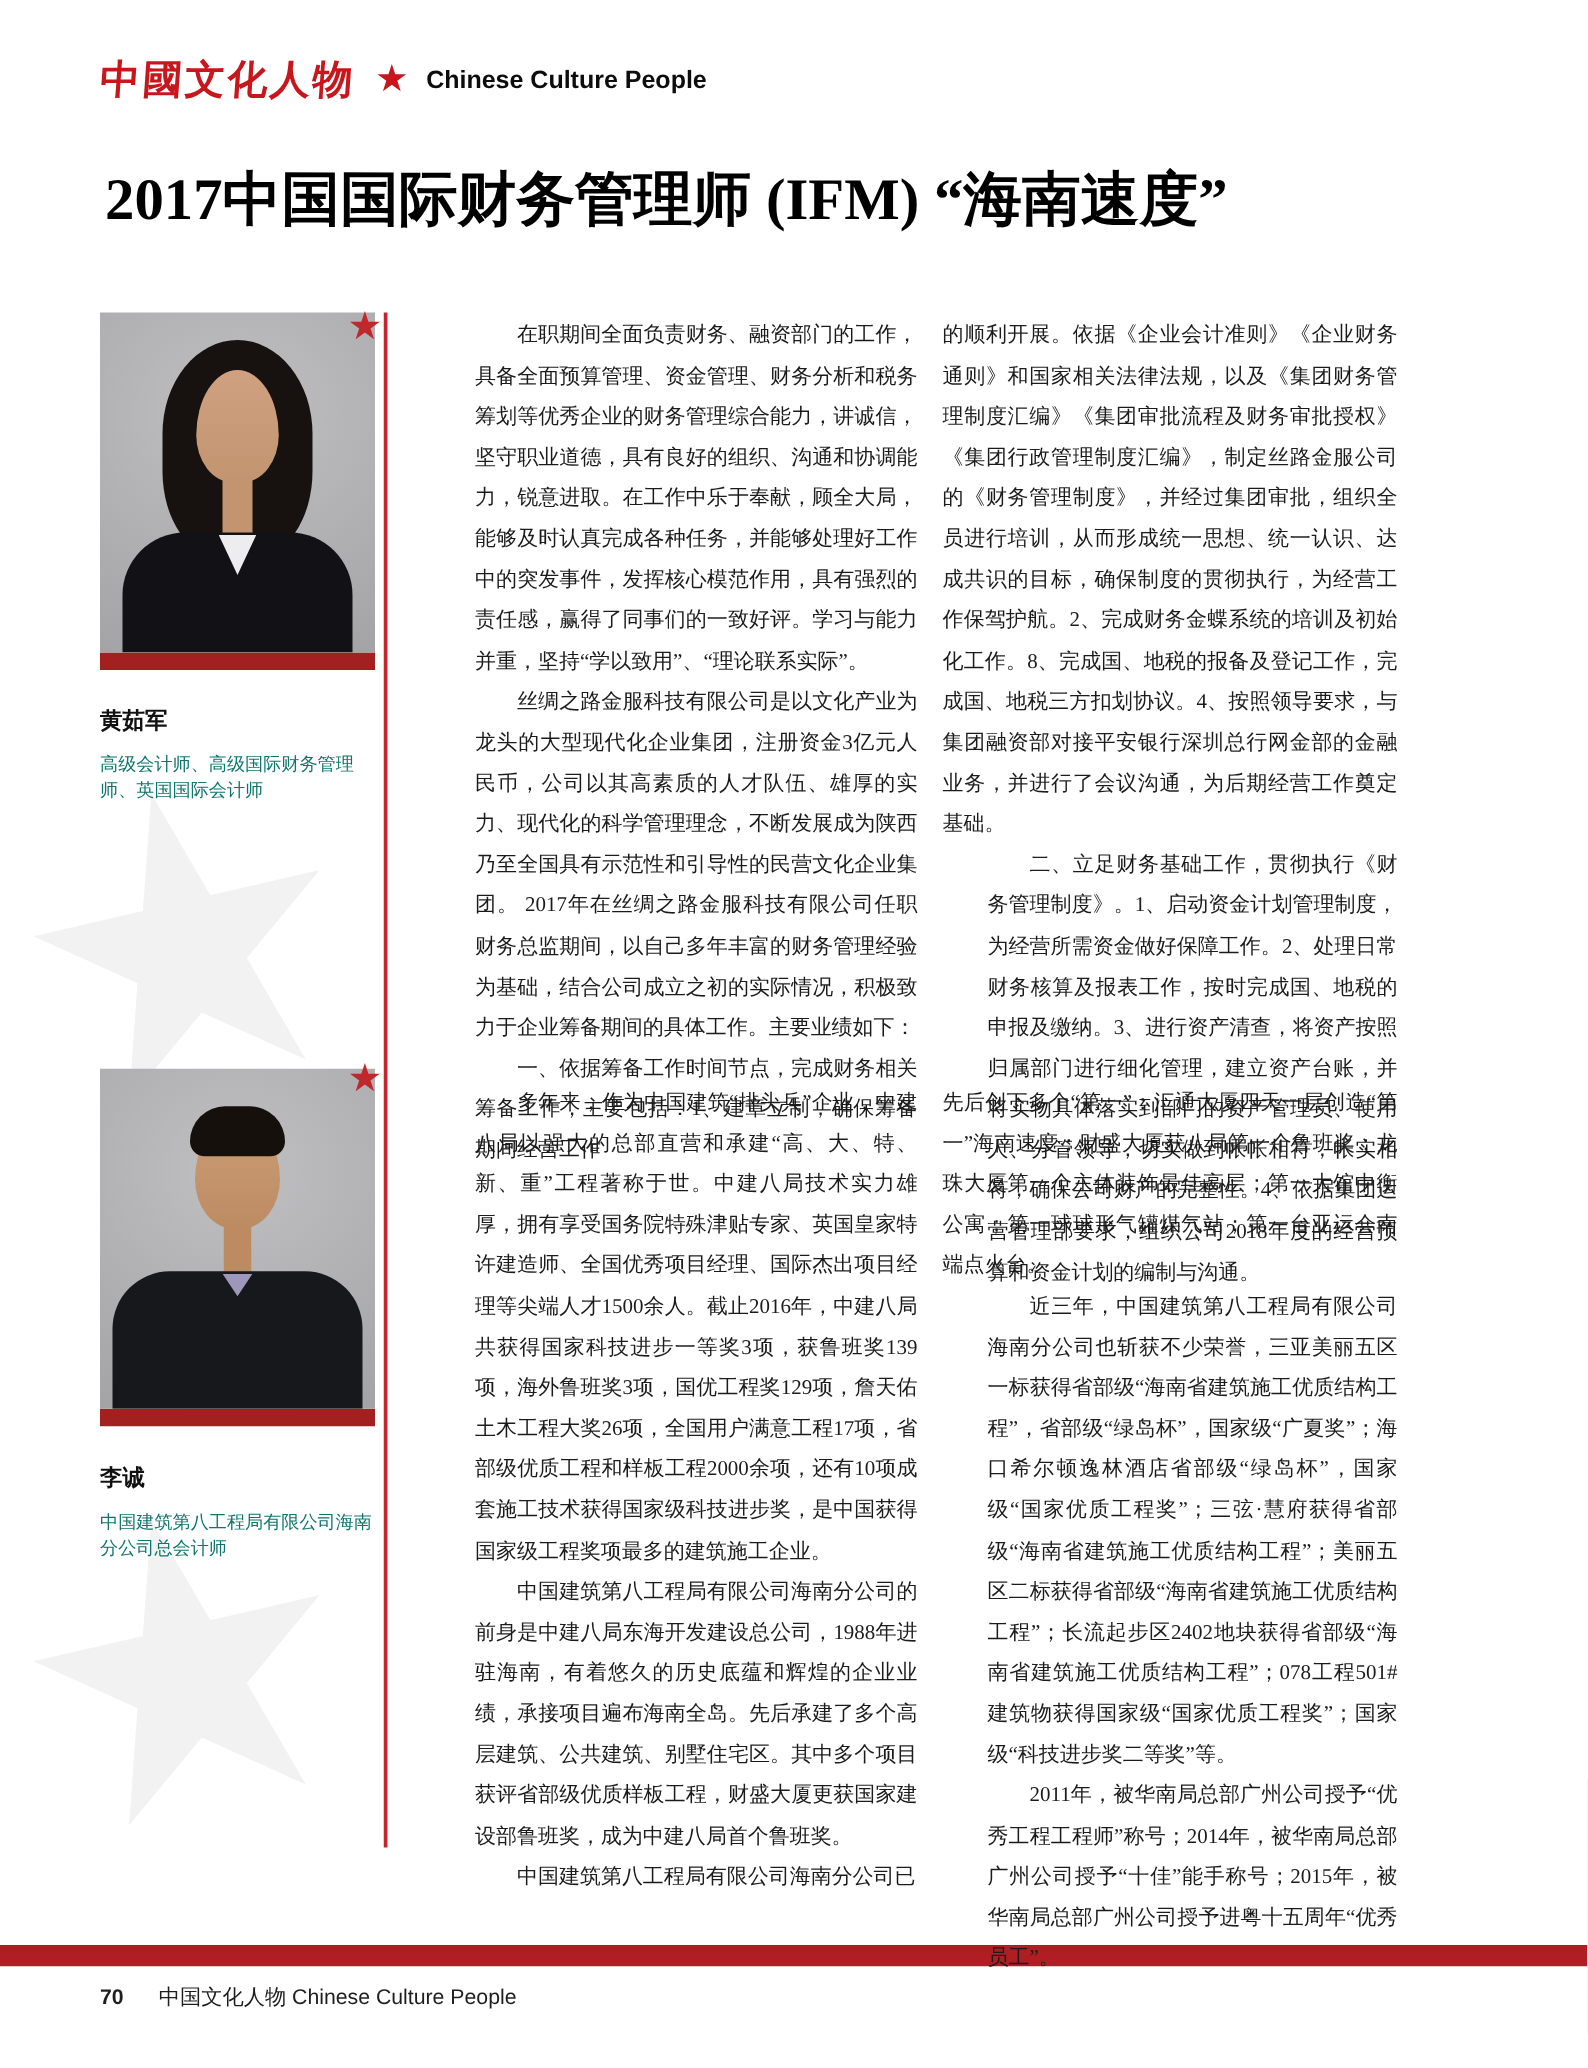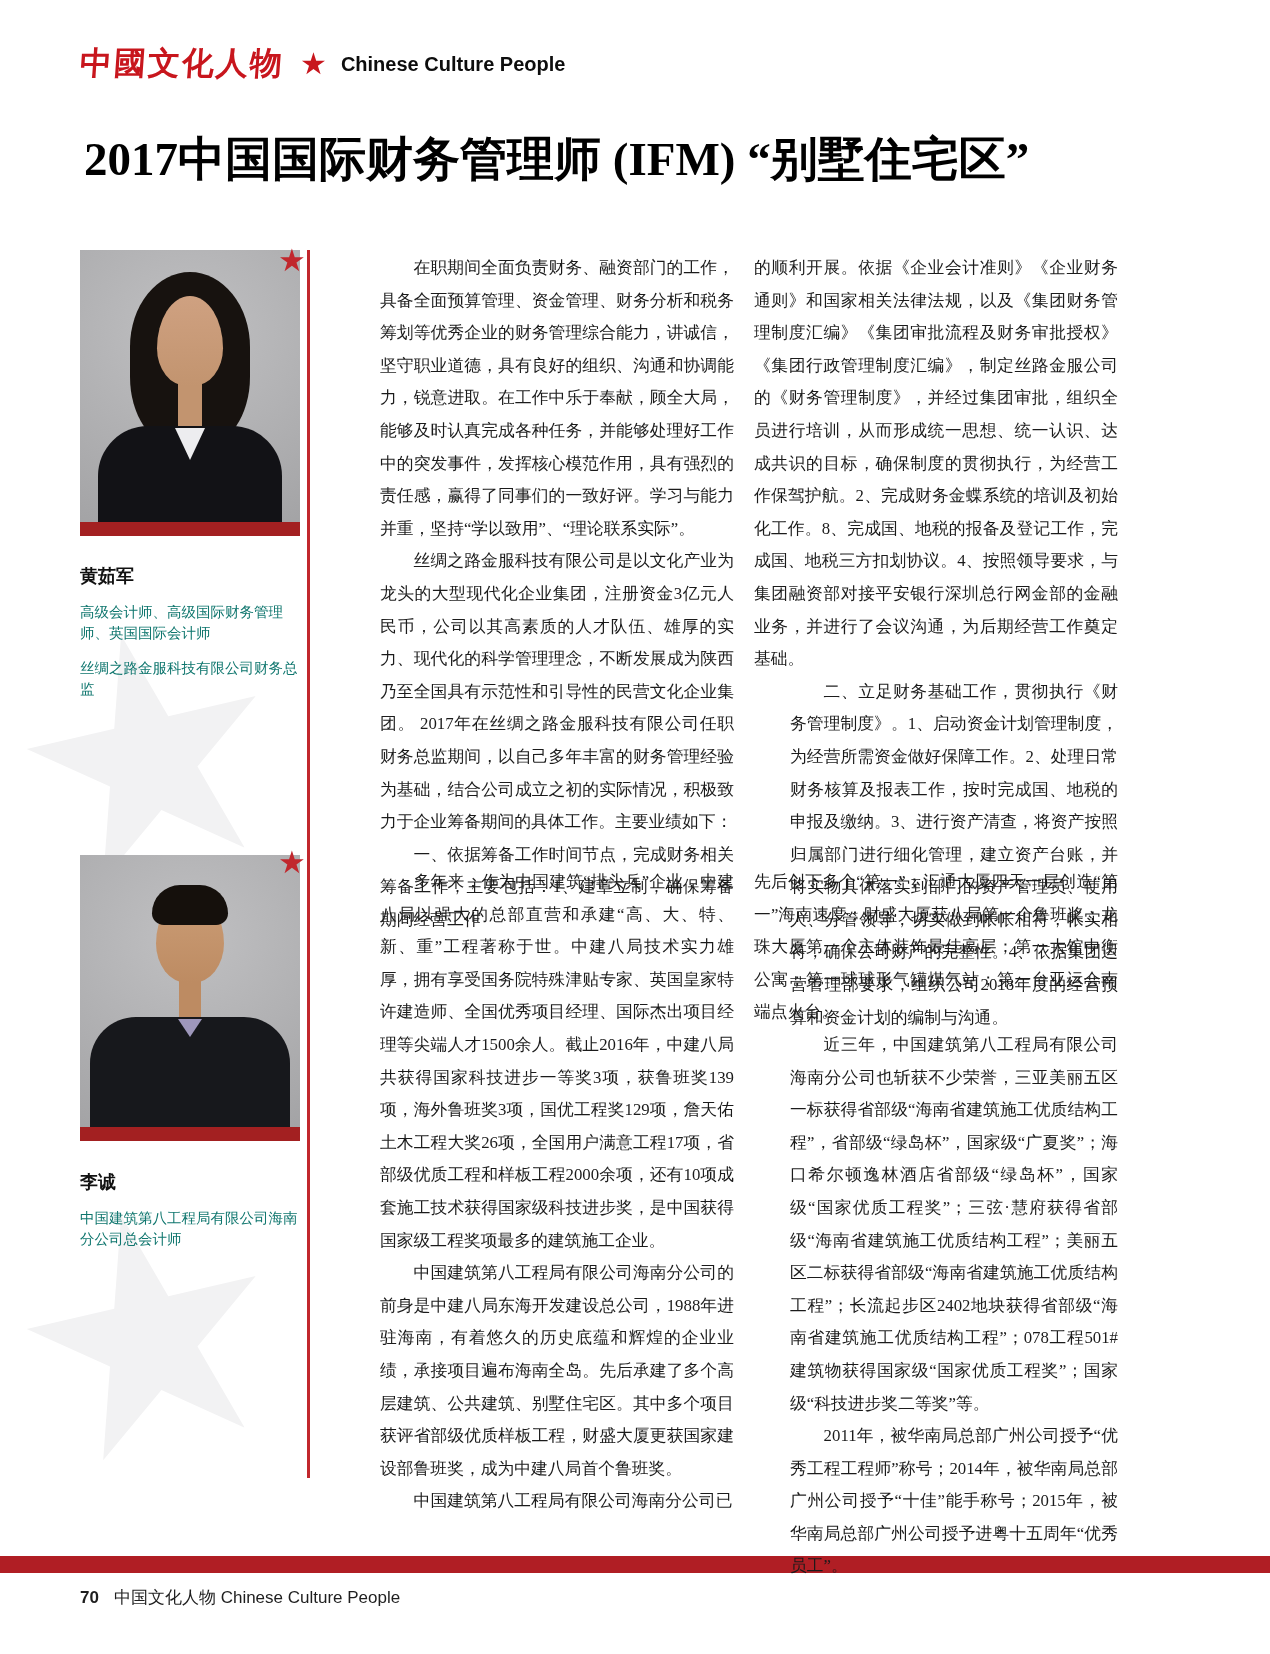--- a/index.html
+++ b/index.html
@@ -66,38 +66,38 @@
   }
   .col p { margin:0; }
   .col p.ind { text-indent:2em;margin-left:36px; }
   .s1c1 { left:344px; top:252px; width:390px; }
   .s1c2 { left:754px; top:252px; width:364px; }
   .s2c1 { left:344px; top:866px; width:390px; }
   .s2c2 { left:754px; top:866px; width:364px; }
   
   .footer-bar { position:absolute; left:0; top:1556px; width:1270px; height:17px; background:var(--footer-red,#b01e24); }
   .footer-text {
-    position:absolute; left:80px; top:1586px; display:flex; align-items:baseline; gap:15px;
+    position:absolute; left:80px; top:1586px; display:flex; align-items:baseline; gap:28px;
     font-family:"Liberation Sans","DejaVu Sans",sans-serif; color:#1e1e1e;
   }
   .footer-num { font-size:17px; font-weight:700; }
   .footer-mag { font-size:17px; }
 </style>
 </head>
 <body>
 
 <div class="page">
 
   <header class="masthead">
     <span class="logo-cn">中國文化人物</span>
     <span class="logo-star">★</span>
     <span class="logo-en">Chinese Culture People</span>
   </header>
 
-  <h1 class="title">2017中国国际财务管理师 (IFM) “别墅住宅区”</h1>
+  <h1 class="title">2017中国国际财务管理师 (IFM) “海南速度”</h1>
 
   <div class="vline"></div>
   <span class="line-star s1">★</span>
   <span class="line-star s2">★</span>
 
   <div class="wm-star wm1"></div>
   <div class="wm-star wm2"></div>
 
   <figure class="photo-box pb1">
     <div class="photo">
@@ -106,21 +106,20 @@
       <div class="w-face"></div>
       <div class="w-torso"></div>
       <div class="w-shirt"></div>
     </div>
     <div class="photo-bar"></div>
   </figure>
 
   <div class="caption cap1">
     <div class="cap-name">黄茹军</div>
     <p class="cap-line">高级会计师、高级国际财务管理师、英国国际会计师</p>
-    <p class="cap-line">丝绸之路金服科技有限公司财务总监</p>
   </div>
 
   <div class="col s1c1">
     <p class="ind">在职期间全面负责财务、融资部门的工作，具备全面预算管理、资金管理、财务分析和税务筹划等优秀企业的财务管理综合能力，讲诚信，坚守职业道德，具有良好的组织、沟通和协调能力，锐意进取。在工作中乐于奉献，顾全大局，能够及时认真完成各种任务，并能够处理好工作中的突发事件，发挥核心模范作用，具有强烈的责任感，赢得了同事们的一致好评。学习与能力并重，坚持“学以致用”、“理论联系实际”。</p>
     <p class="ind">丝绸之路金服科技有限公司是以文化产业为龙头的大型现代化企业集团，注册资金3亿元人民币，公司以其高素质的人才队伍、雄厚的实力、现代化的科学管理理念，不断发展成为陕西乃至全国具有示范性和引导性的民营文化企业集团。 2017年在丝绸之路金服科技有限公司任职财务总监期间，以自己多年丰富的财务管理经验为基础，结合公司成立之初的实际情况，积极致力于企业筹备期间的具体工作。主要业绩如下：</p>
     <p class="ind">一、依据筹备工作时间节点，完成财务相关筹备工作，主要包括：1、建章立制，确保筹备期间经营工作</p>
   </div>
   <div class="col s1c2">
     <p>的顺利开展。依据《企业会计准则》《企业财务通则》和国家相关法律法规，以及《集团财务管理制度汇编》《集团审批流程及财务审批授权》《集团行政管理制度汇编》，制定丝路金服公司的《财务管理制度》，并经过集团审批，组织全员进行培训，从而形成统一思想、统一认识、达成共识的目标，确保制度的贯彻执行，为经营工作保驾护航。2、完成财务金蝶系统的培训及初始化工作。8、完成国、地税的报备及登记工作，完成国、地税三方扣划协议。4、按照领导要求，与集团融资部对接平安银行深圳总行网金部的金融业务，并进行了会议沟通，为后期经营工作奠定基础。</p>
     <p class="ind">二、立足财务基础工作，贯彻执行《财务管理制度》。1、启动资金计划管理制度，为经营所需资金做好保障工作。2、处理日常财务核算及报表工作，按时完成国、地税的申报及缴纳。3、进行资产清查，将资产按照归属部门进行细化管理，建立资产台账，并将实物具体落实到部门的资产管理员、使用人、分管领导，切实做到帐帐相符，帐实相符，确保公司财产的完整性。4、依据集团运营管理部要求，组织公司2018年度的经营预算和资金计划的编制与沟通。</p>

